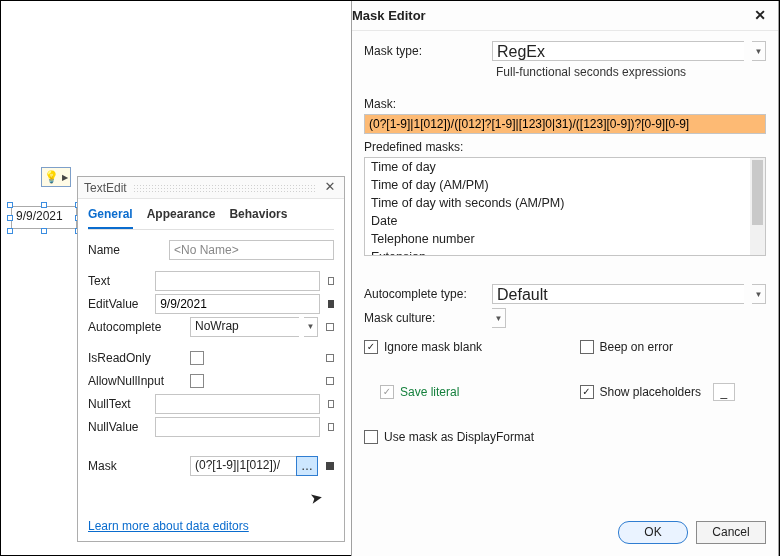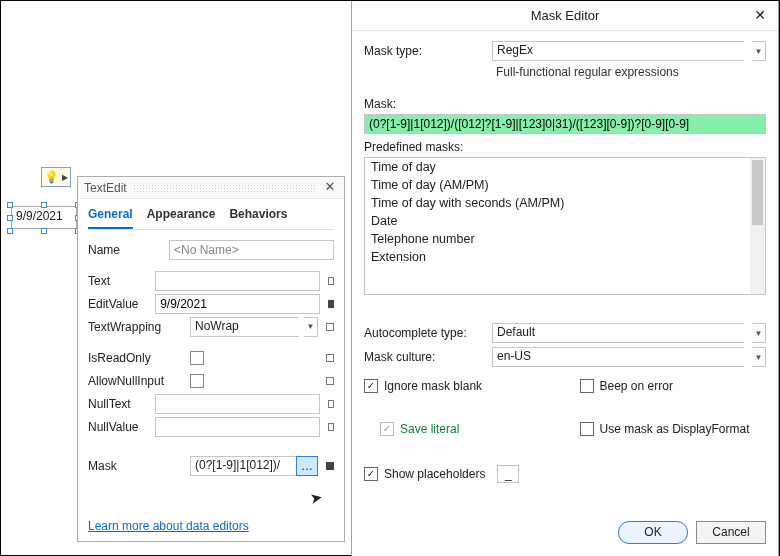--- a/index.html
+++ b/index.html
@@ -185,22 +185,22 @@
     border: 1px solid #a0a0a0;
     border-top: none;
     background: #fdfdfd;
     display:flex;
     flex-direction: column;
   }
   .dlg-title {
     height: 30px;
     display:flex;
     align-items:center;
-    justify-content:center;
-    font-weight:normal;
+    justify-content:flex-start;
+    font-weight:bold;
     font-size: 13px;
     position:relative;
     border-bottom: 1px solid #e8e8e8;
   }
   .dlg-title .dlg-close {
     position:absolute;
     right: 8px; top: 4px;
     width: 20px; height: 20px;
     font-size: 14px;
     text-align:center;
@@ -214,43 +214,43 @@
     gap: 8px;
     margin-bottom: 4px;
   }
   .drow .dlabel { width: 120px; }
   .drow .dinput {
     flex:1;
     height: 20px;
     border: 1px solid #c5c5c5;
     background: #fff;
     padding: 1px 4px;
-    font-size: 12px;
+    font-size: 16px;
     font-family: inherit;
   }
   .drow .darrow {
     width: 14px; height: 20px;
     display:flex; align-items:center; justify-content:center;
     font-size: 8px; color:#555;
     border:1px solid #c5c5c5; border-left:none;
   }
   .sub-note { margin-left: 132px; color:#333; margin-bottom: 18px; }
   .section-label { margin: 6px 0 3px 0; }
   .wide-input {
     width: 100%;
     height: 20px;
     border: 1px solid #c5c5c5;
-    background: #86efac;
+    background: #fdba74;
     padding: 1px 4px;
     font-size: 12px;
     font-family: inherit;
   }
   .listbox {
     width: 100%;
-    height: 138px;
+    height: 99px;
     border: 1px solid #c5c5c5;
     background: #fff;
     overflow: hidden;
     position: relative;
     margin-bottom: 28px;
   }
   .listbox .item {
     padding: 2px 6px;
     font-size: 12.5px;
     cursor: pointer;
@@ -369,21 +369,21 @@
         <div class="marker"></div>
       </div>
 
       <div class="row">
         <div class="label">EditValue</div>
         <input class="input" value="9/9/2021" style="">
         <div class="marker filled"></div>
       </div>
 
       <div class="row">
-        <div class="label">TextWrapping</div>
+        <div class="label">Autocomplete</div>
         <div class="input" style="border-right:none;">NoWrap</div>
         <div class="dd-arrow">▼</div>
         <div class="marker"></div>
       </div>
 
       <div class="sep"></div>
 
       <div class="row">
         <div class="label">IsReadOnly</div>
         <div class="cb"></div>
@@ -433,21 +433,21 @@
       <span>Mask Editor</span>
       <div class="dlg-close">✕</div>
     </div>
     <div class="dlg-body">
 
       <div class="drow">
         <div class="dlabel">Mask type:</div>
         <div class="dinput" style="border-right:none;">RegEx</div>
         <div class="darrow">▼</div>
       </div>
-      <div class="sub-note">Full-functional regular expressions</div>
+      <div class="sub-note">Full-functional seconds expressions</div>
 
       <div class="section-label">Mask:</div>
       <input class="wide-input" value="(0?[1-9]|1[012])/([012]?[1-9]|[123]0|31)/([123][0-9])?[0-9][0-9]" style="">
 
       <div class="section-label" style="margin-top:6px;">Predefined masks:</div>
       <div class="listbox">
         <div class="item">Time of day</div>
         <div class="item">Time of day (AM/PM)</div>
         <div class="item">Time of day with seconds (AM/PM)</div>
         <div class="item">Date</div>
@@ -457,46 +457,45 @@
         <div class="thumb"></div>
       </div>
 
       <div class="drow">
         <div class="dlabel">Autocomplete type:</div>
         <div class="dinput" style="border-right:none;">Default</div>
         <div class="darrow">▼</div>
       </div>
       <div class="drow">
         <div class="dlabel">Mask culture:</div>
-        <div class="dinput" style="border-right:none;">en-US</div>
         <div class="darrow">▼</div>
       </div>
 
       <div class="opt-grid">
         <div class="opt">
           <div class="obox checked"></div>
           <span>Ignore mask blank</span>
         </div>
         <div class="opt">
           <div class="obox"></div>
           <span>Beep on error</span>
         </div>
         <div class="opt disabled">
           <div class="obox checked"></div>
           <span>Save literal</span>
         </div>
         <div class="opt">
-          <div class="obox"></div>
-          <span>Use mask as DisplayFormat</span>
-        </div>
-        <div class="opt">
           <div class="obox checked"></div>
           <span>Show placeholders</span>
           <div class="placeholder-sample">_</div>
         </div>
+        <div class="opt">
+          <div class="obox"></div>
+          <span>Use mask as DisplayFormat</span>
+        </div>
       </div>
 
       <div class="dlg-buttons">
         <div class="btn primary">OK</div>
         <div class="btn">Cancel</div>
       </div>
 
     </div>
   </div>
 

